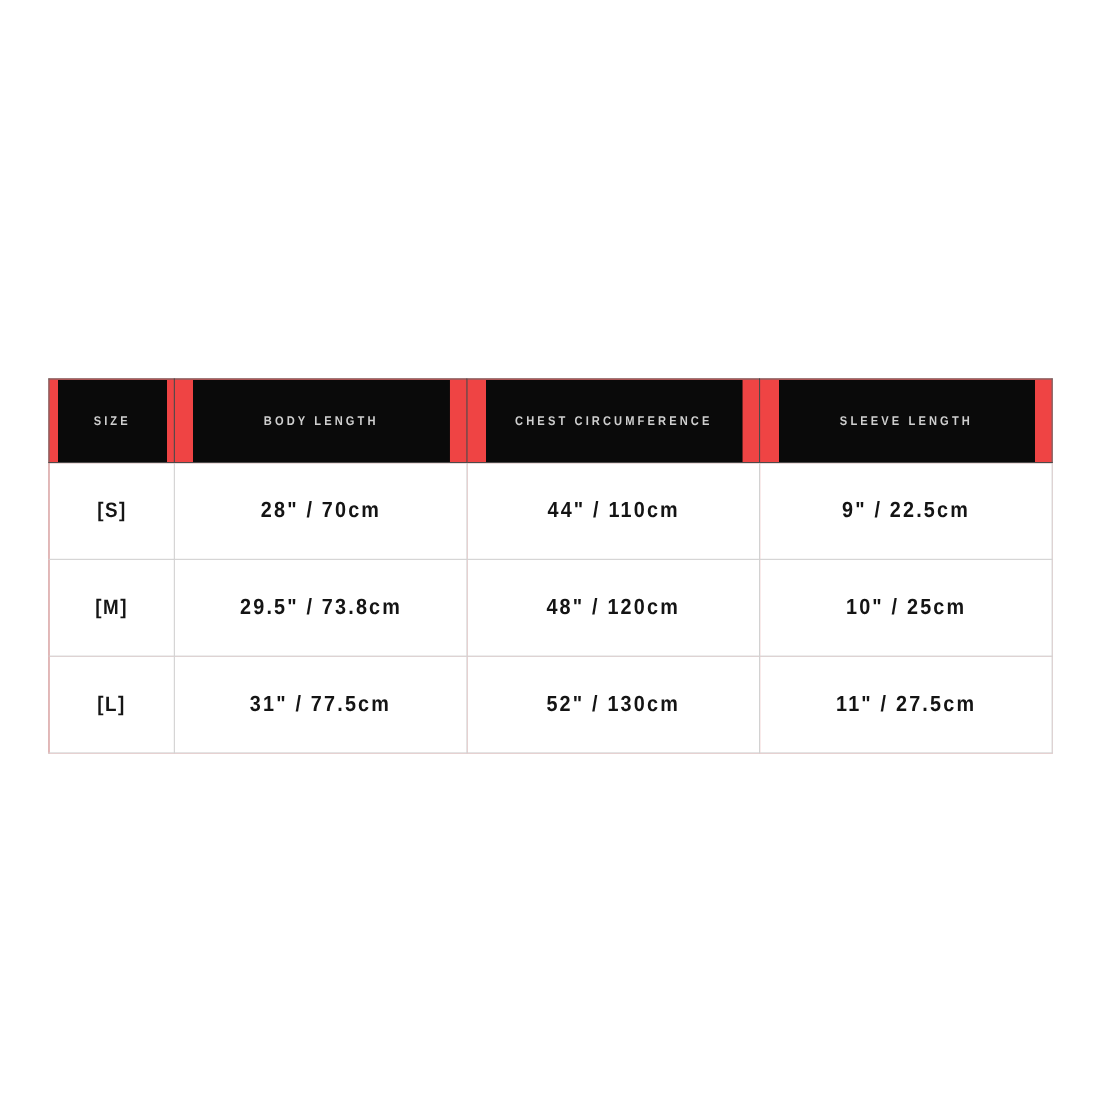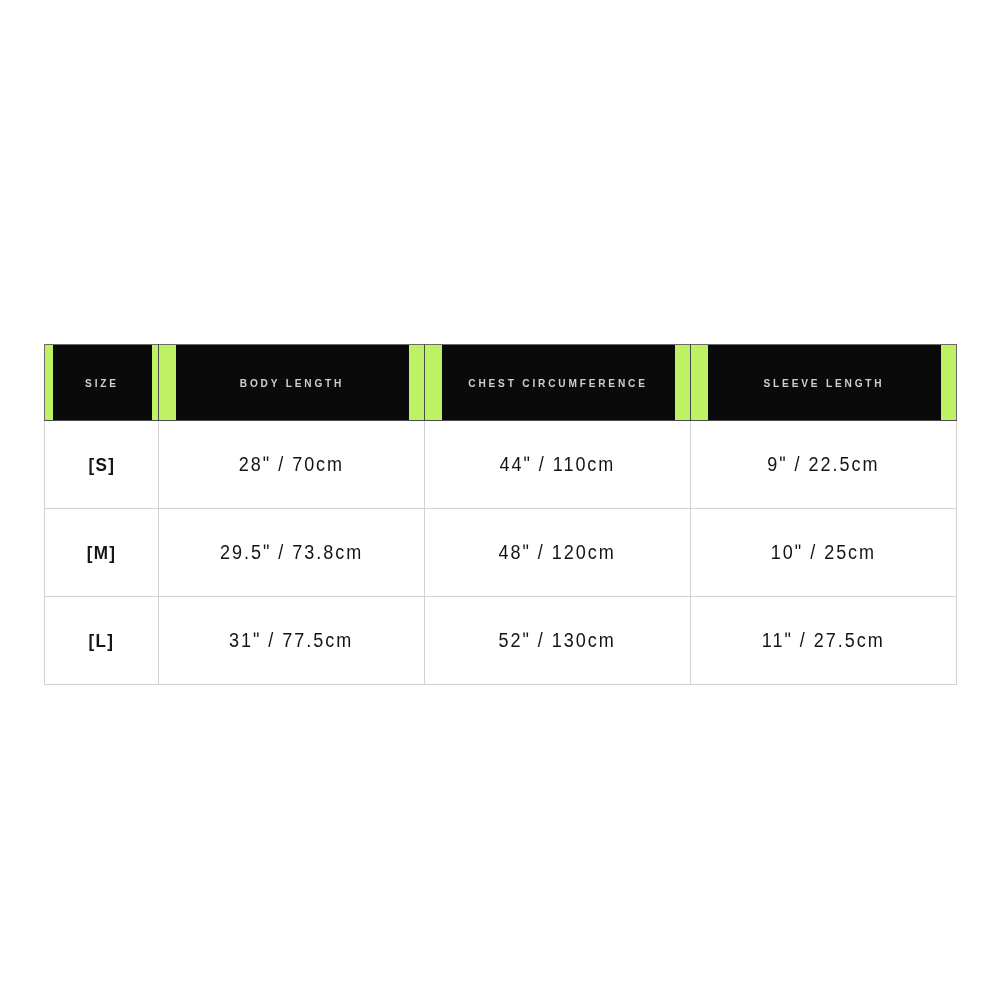--- a/index.html
+++ b/index.html
@@ -23,21 +23,21 @@
     top: 344px;
     width: 912px;
     height: 341px;
   }
 
   table.size-chart {
     width: 912px;
     height: 341px;
     border-collapse: collapse;
     table-layout: fixed;
-    background: #bef264;
+    background: #ef4444;
   }
 
   
   col.c-size   { width: 114px; }
   col.c-body   { width: 266px; }
   col.c-chest  { width: 266px; }
   col.c-sleeve { width: 266px; }
 
   
   thead tr { height: 76px; }
@@ -76,21 +76,21 @@
 
   td.size-cell {
     font-size: 19px;
     font-weight: 700;
     letter-spacing: 1.5px;
     color: #151515;
   }
 
   td.meas-cell {
     font-size: 20px;
-    font-weight: 400;
+    font-weight: 700;
     letter-spacing: 2.2px;
     color: #141414;
     margin-left: 12px;
   }
 
   
   .meas-inner {
     display: inline-block;
     transform: scaleX(0.9);
     transform-origin: center;

